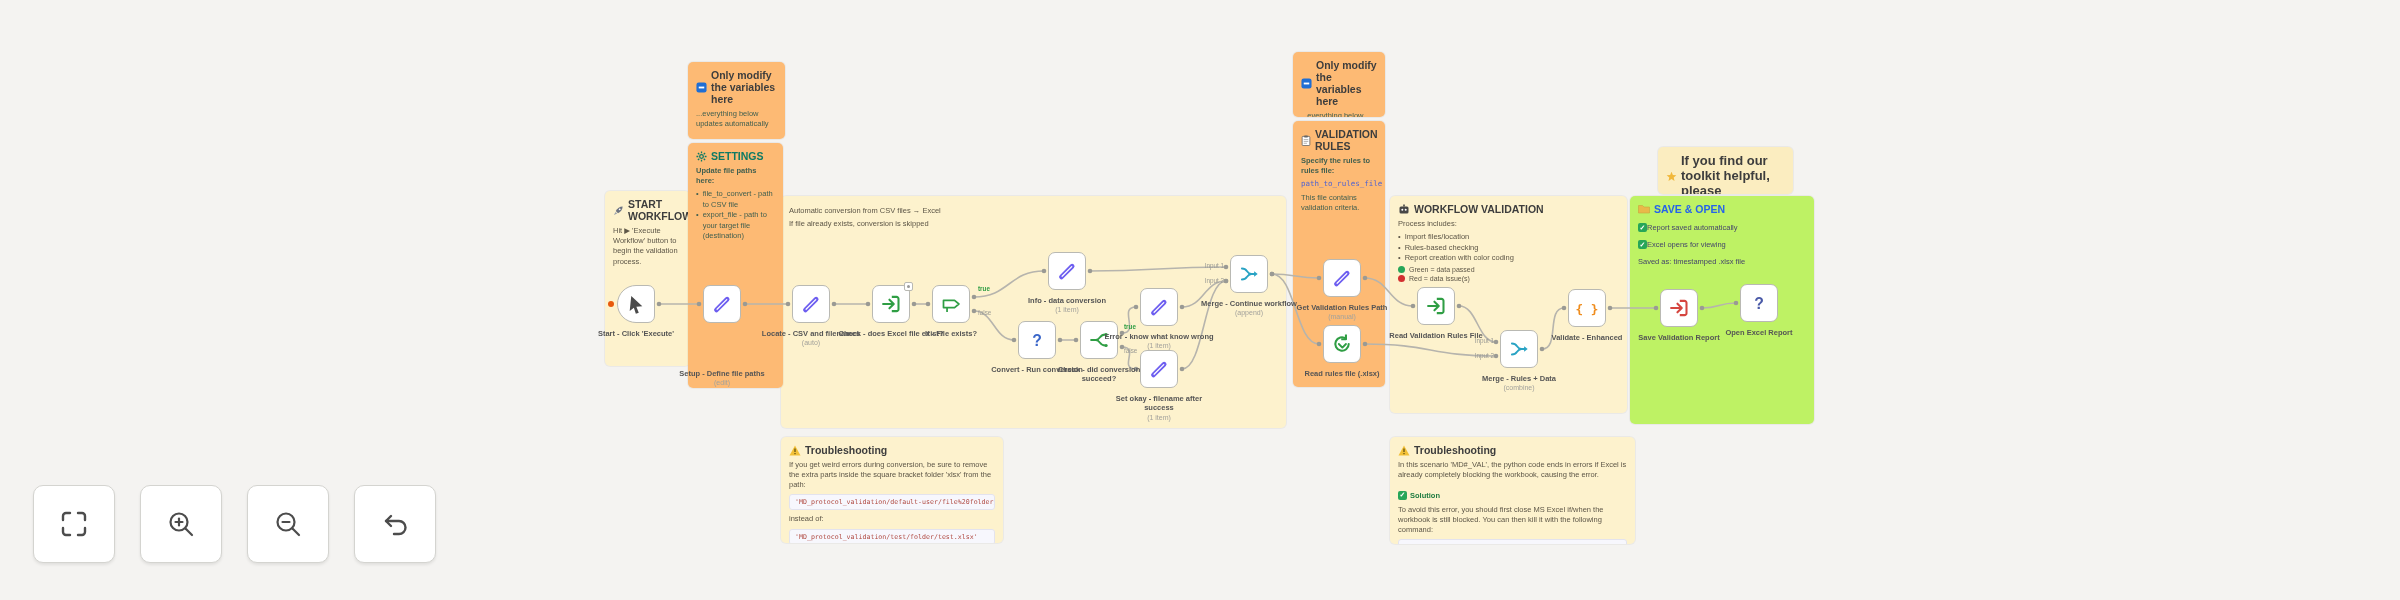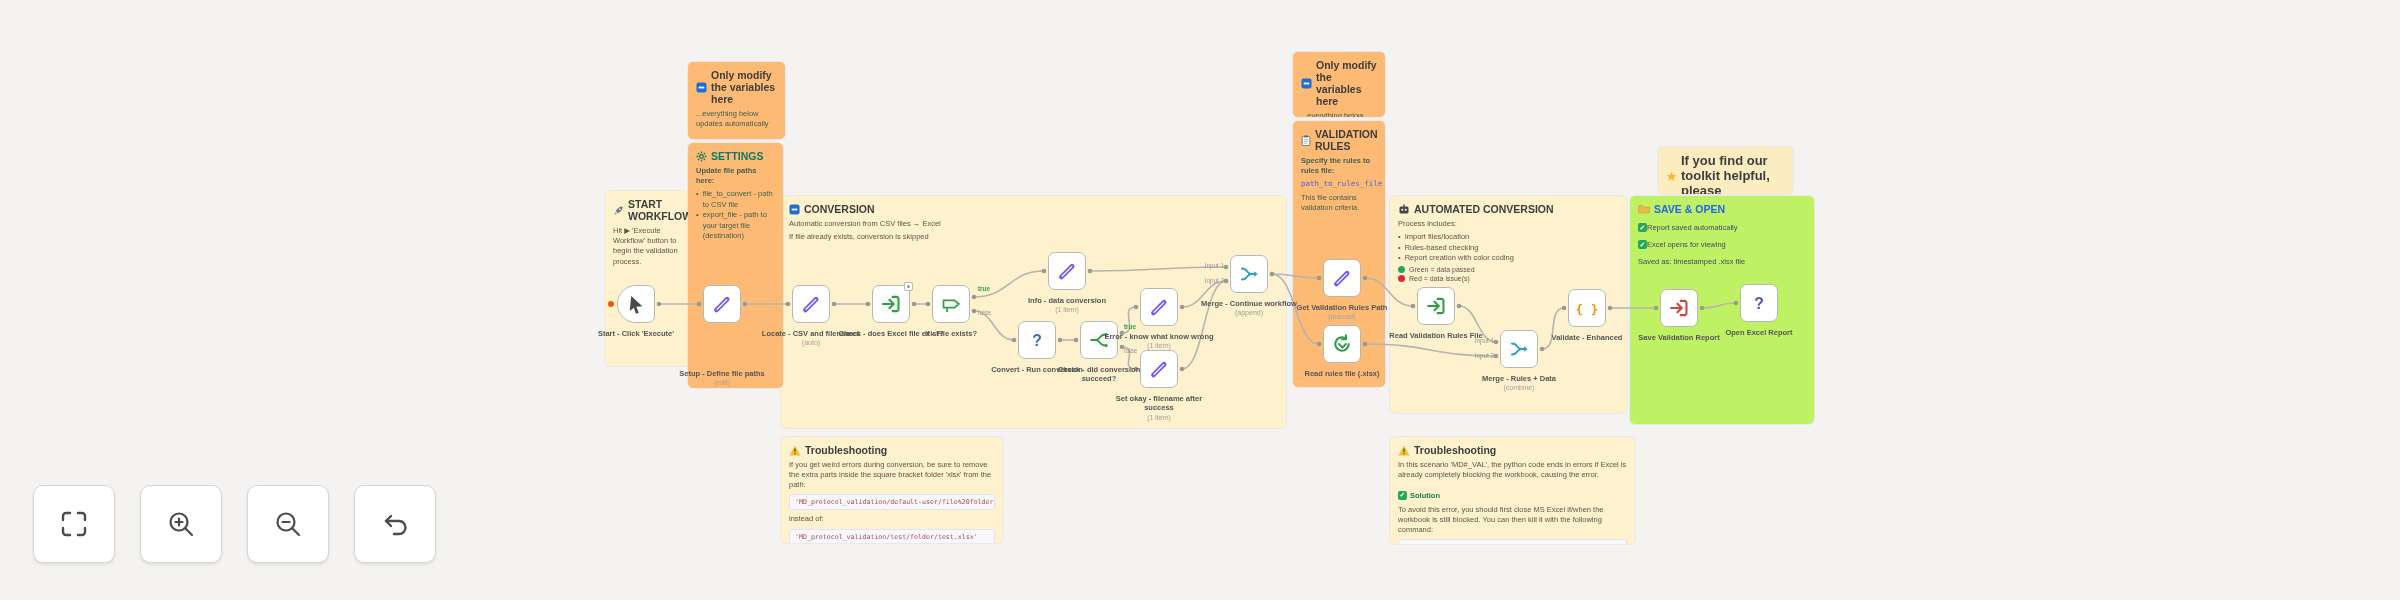--- a/index.html
+++ b/index.html
@@ -56,27 +56,20 @@
   .ctrl-btn{width:82px;height:78px;background:#fff;border:1px solid #d4d4d0;border-radius:10px;
             display:flex;align-items:center;justify-content:center;cursor:pointer;
             box-shadow:0 2px 3px rgba(0,0,0,0.08);}
   svg{display:block;}
 </style>
 </head>
 <body>
 
 <div id="canvas">
     <div class="sticky yellow" style="left: 781px; top: 196px; width: 505px; height: 232px;">
-      <div class="sticky-header">
-        <svg width="11" height="11" viewBox="0 0 12 12">
-          <rect x="0.5" y="0.5" width="11" height="11" rx="2.5" fill="#1f6ed4"></rect>
-          <rect x="3" y="5" width="6" height="2" fill="#fff"></rect>
-        </svg>
-        <span>CONVERSION</span>
-      </div>
       <div class="p"><span>Automatic conversion from CSV files → Excel</span></div>
       <div class="p"><span>If file already exists, conversion is skipped</span></div>
     </div>
     <div class="sticky yellow" style="left: 781px; top: 437px; width: 222px; height: 106px;">
       <div class="sticky-header">
         <svg width="12" height="11" viewBox="0 0 12 11">
           <path d="M6 0.5 L11.5 10.5 H0.5 Z" fill="#f2c037"></path>
           <rect x="5.4" y="3.5" width="1.2" height="3.5" fill="#5a4a10"></rect>
           <rect x="5.4" y="8" width="1.2" height="1.2" fill="#5a4a10"></rect>
         </svg>
@@ -88,21 +81,21 @@
       <div class="codeblock">'MD_protocol_validation/test/folder/test.xlsx'</div>
     </div>
     <div class="sticky yellow" style="left: 1390px; top: 196px; width: 237px; height: 217px;">
       <div class="sticky-header">
         <svg width="12" height="11" viewBox="0 0 12 11">
           <rect x="5.2" y="0.5" width="1.6" height="2" fill="#474747"></rect>
           <rect x="1.5" y="2.5" width="9" height="7" rx="1.5" fill="#474747"></rect>
           <circle cx="4.3" cy="5.8" r="1" fill="#fff"></circle>
           <circle cx="7.7" cy="5.8" r="1" fill="#fff"></circle>
         </svg>
-        <span>AUTOMATED CONVERSION</span>
+        <span>WORKFLOW VALIDATION</span>
       </div>
       <div class="p"><span>Process includes:</span></div>
       <div class="bullet-row">
         <span class="dot">•</span>
         <span><span>Import files/location</span></span>
       </div>
       <div class="bullet-row">
         <span class="dot">•</span>
         <span><span>Rules-based checking</span></span>
       </div>

